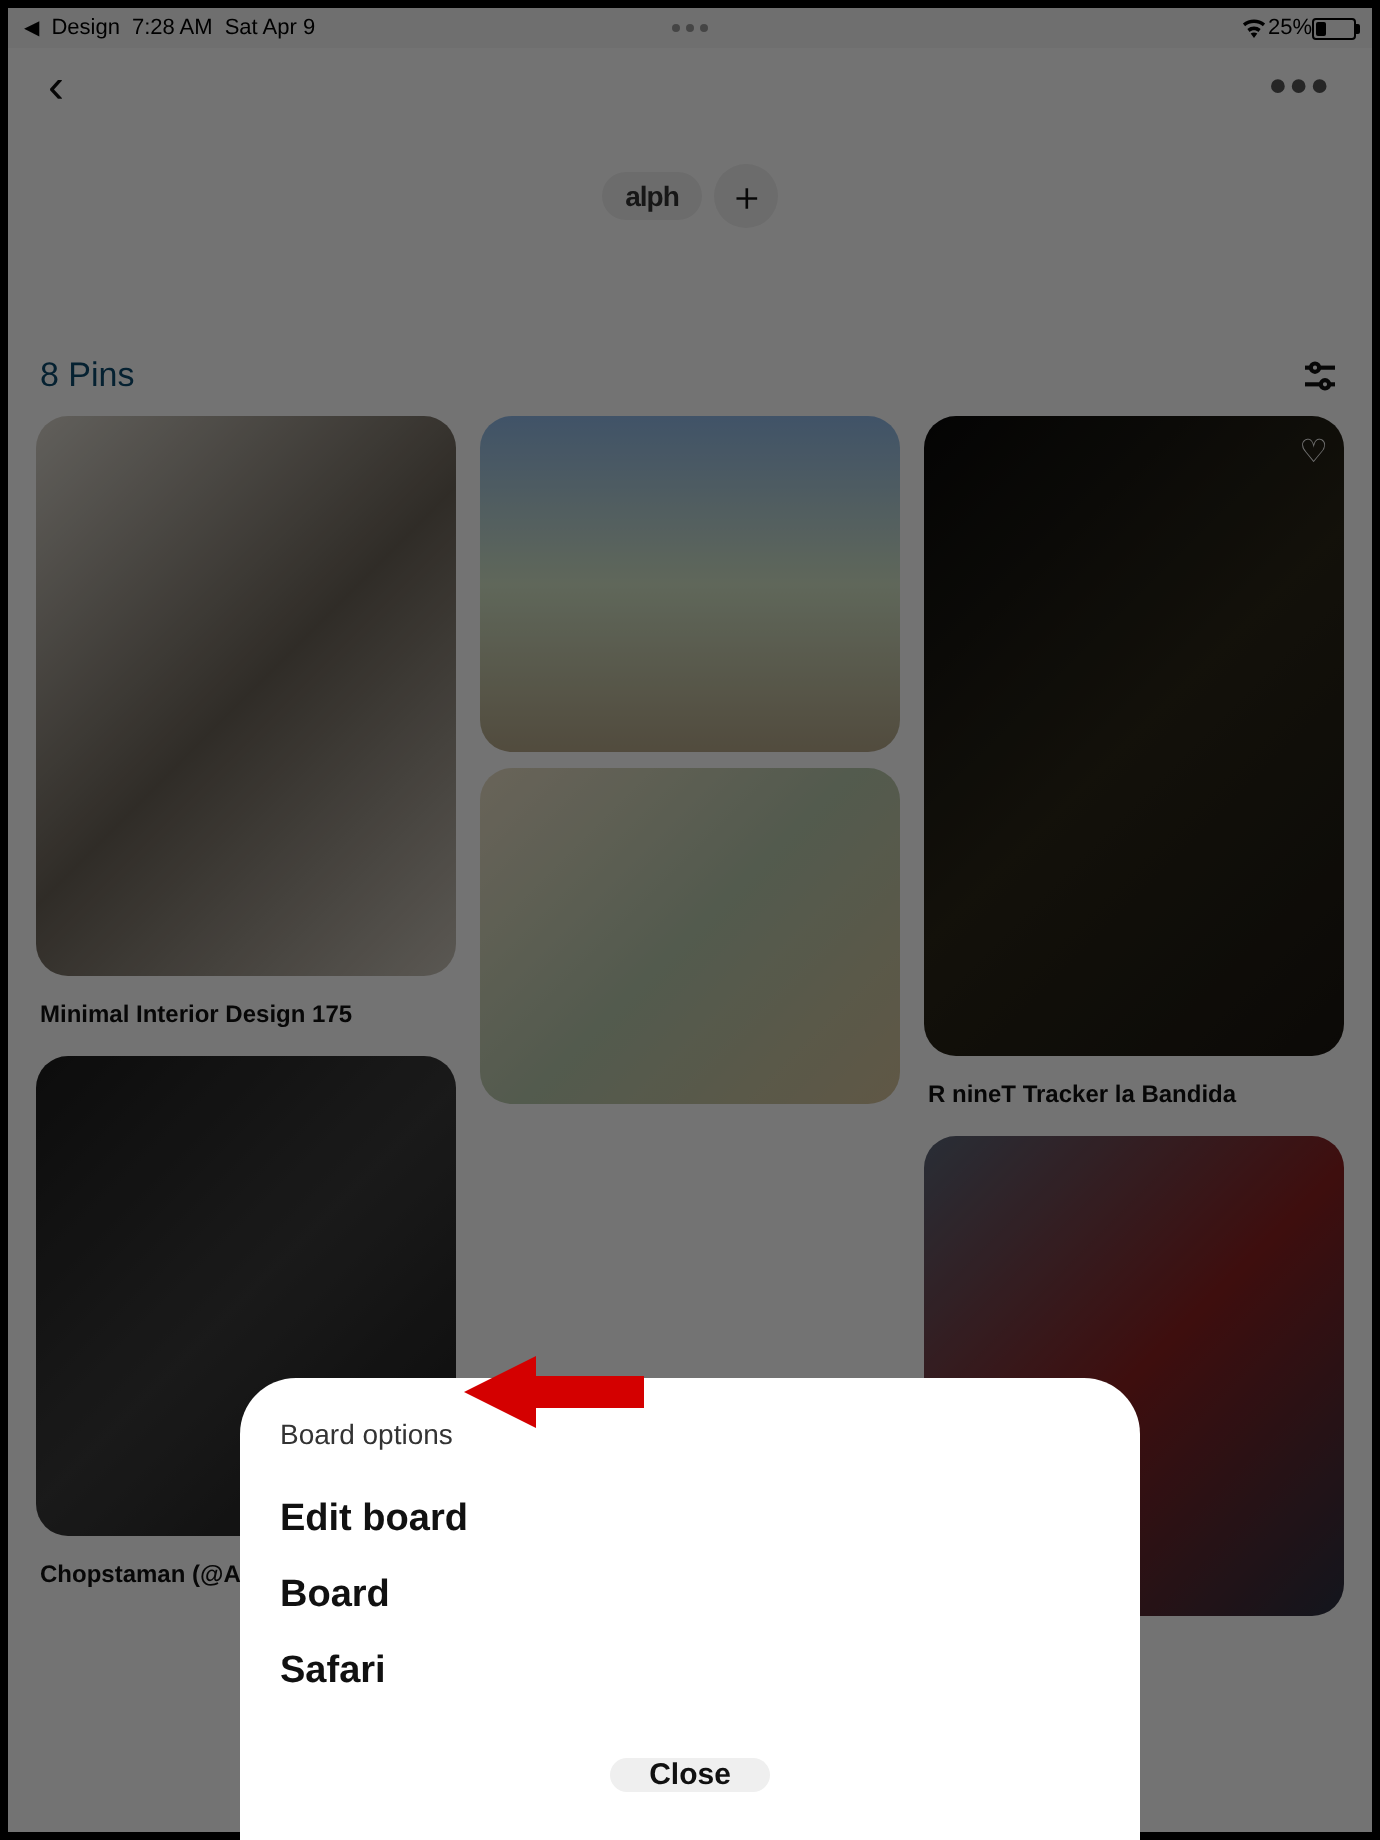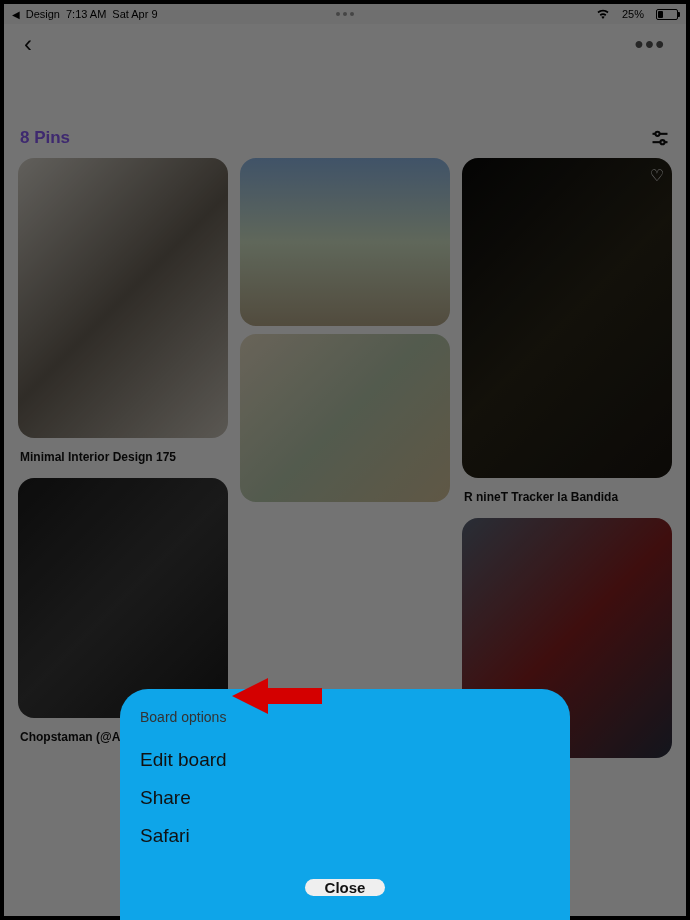--- a/index.html
+++ b/index.html
@@ -35,21 +35,21 @@
       align-items: center;
       padding: 0 8px;
       font-size: 11px;
       color: #000;
       position: relative;
     }
     .status-left { display: flex; align-items: center; gap: 6px; }
     .status-back { font-size: 10px; }
     .status-center { position: absolute; left: 50%; transform: translateX(-50%); display: flex; gap: 3px; }
     .status-center span { width: 4px; height: 4px; border-radius: 50%; background: #999; }
-    .status-right { margin-left: auto; display: flex; align-items: center; gap: 12px; }
+    .status-right { margin-left: auto; display: flex; align-items: center; gap: 0; }
     .wifi-icon { width: 14px; height: 10px; }
     .battery-icon {
       width: 22px; height: 11px; border: 1px solid #000; border-radius: 2px;
       position: relative; display: inline-block;
     }
     .battery-icon::after {
       content: ''; position: absolute; right: -3px; top: 2px;
       width: 2px; height: 5px; background: #000; border-radius: 0 1px 1px 0;
     }
     .battery-fill { position: absolute; left: 1px; top: 1px; bottom: 1px; width: 25%; background: #000; border-radius: 1px; }
@@ -114,21 +114,21 @@
     .lines-icon span:nth-child(3) { width: 14px; }
     .lines-icon span:nth-child(4) { width: 20px; }
 
     .pins-header {
       display: flex;
       align-items: center;
       justify-content: space-between;
       padding: 0 16px;
       margin-top: 42px;
     }
-    .pins-count { font-size: 17px; font-weight: 700; color: #8b5cf6; }
+    .pins-count { font-size: 17px; font-weight: 400; color: #0c4a6e; }
     .filter-icon { width: 20px; height: 20px; }
 
     .pin-grid {
       padding: 10px 14px 0 14px;
       display: flex;
       gap: 12px;
     }
     .pin-col { flex: 1; display: flex; flex-direction: column; gap: 8px; }
     .pin {
       border-radius: 16px;
@@ -162,34 +162,34 @@
     .img-chop1 { background: linear-gradient(135deg,#1c1c1c,#3a3a3a,#1a1a1a); height: 240px; }
     .img-chop2 { background: linear-gradient(135deg,#5a6678,#8a2020,#2a3040); height: 240px; }
 
     
     .sheet {
       position: absolute;
       bottom: 0;
       left: 50%;
       transform: translateX(-50%);
       width: 450px;
-      background: #0ea5e9;
+      background: #ffffff;
       border-radius: 28px 28px 0 0;
       padding: 20px 20px 24px 20px;
       z-index: 100;
     }
     .sheet-title {
       font-size: 14px;
       color: #333;
       font-weight: 400;
       margin-bottom: 16px;
     }
     .sheet-option {
       font-size: 19px;
-      font-weight: 400;
+      font-weight: 700;
       color: #111;
       padding: 8px 0;
       cursor: pointer;
     }
     .sheet-close {
       display: block;
       margin: 24px auto 0 auto;
       background: #efefef;
       border: none;
       border-radius: 999px;
@@ -210,21 +210,21 @@
     }
   </style>
 </head>
 <body>
 
 <div class="device-frame">
   <div class="status-bar">
     <div class="status-left">
       <span class="status-back">◀</span>
       <span>Design</span>
-      <span>7:13 AM</span>
+      <span>7:28 AM</span>
       <span>Sat Apr 9</span>
     </div>
     <div class="status-center">
       <span></span>
         <span></span>
         <span></span>
     </div>
     <div class="status-right">
       <svg class="wifi-icon" viewBox="0 0 24 18">
           <path d="M12 18l-3-4c1.8-1.3 4.2-1.3 6 0l-3 4zm-6-8c3.5-3 8.5-3 12 0l-2 2.5c-2.4-2-5.6-2-8 0L6 10zm-4-5c5.5-5 14.5-5 20 0l-2 2.5c-4.4-4-11.6-4-16 0L2 5z" fill="#000"></path>
@@ -235,20 +235,26 @@
         </span>
     </div>
   </div>
 
   <div class="header">
     <span class="back-chevron">‹</span>
     <span class="more-dots">•••</span>
   </div>
 
 
+  <div class="collaborators">
+    <span class="collab-pill">alph</span>
+    <span class="collab-add">
+      <span>＋</span>
+    </span>
+  </div>
 
   <div class="action-row">
   </div>
 
   <div class="pins-header">
     <span class="pins-count">8 Pins</span>
     <svg class="filter-icon" viewBox="0 0 24 24" fill="none" stroke="#111" stroke-width="2.5">
         <line x1="3" y1="7" x2="21" y2="7"></line>
         <circle cx="9" cy="7" r="2.5" fill="#fff"></circle>
         <line x1="3" y1="17" x2="21" y2="17"></line>
@@ -286,20 +292,20 @@
       </div>
     </div>
   </div>
 </div>
 
 <div class="dimmer"></div>
 
 <div class="sheet">
   <div class="sheet-title">Board options</div>
   <div class="sheet-option">Edit board</div>
-  <div class="sheet-option">Share</div>
+  <div class="sheet-option">Board</div>
   <div class="sheet-option">Safari</div>
   <button class="sheet-close">Close</button>
 </div>
 
 <svg class="arrow" width="90" height="44" viewBox="0 0 90 44">
   <polygon points="0,22 36,4 36,14 90,14 90,30 36,30 36,40" fill="#d40000"></polygon>
 </svg>
 
 </body></html>

